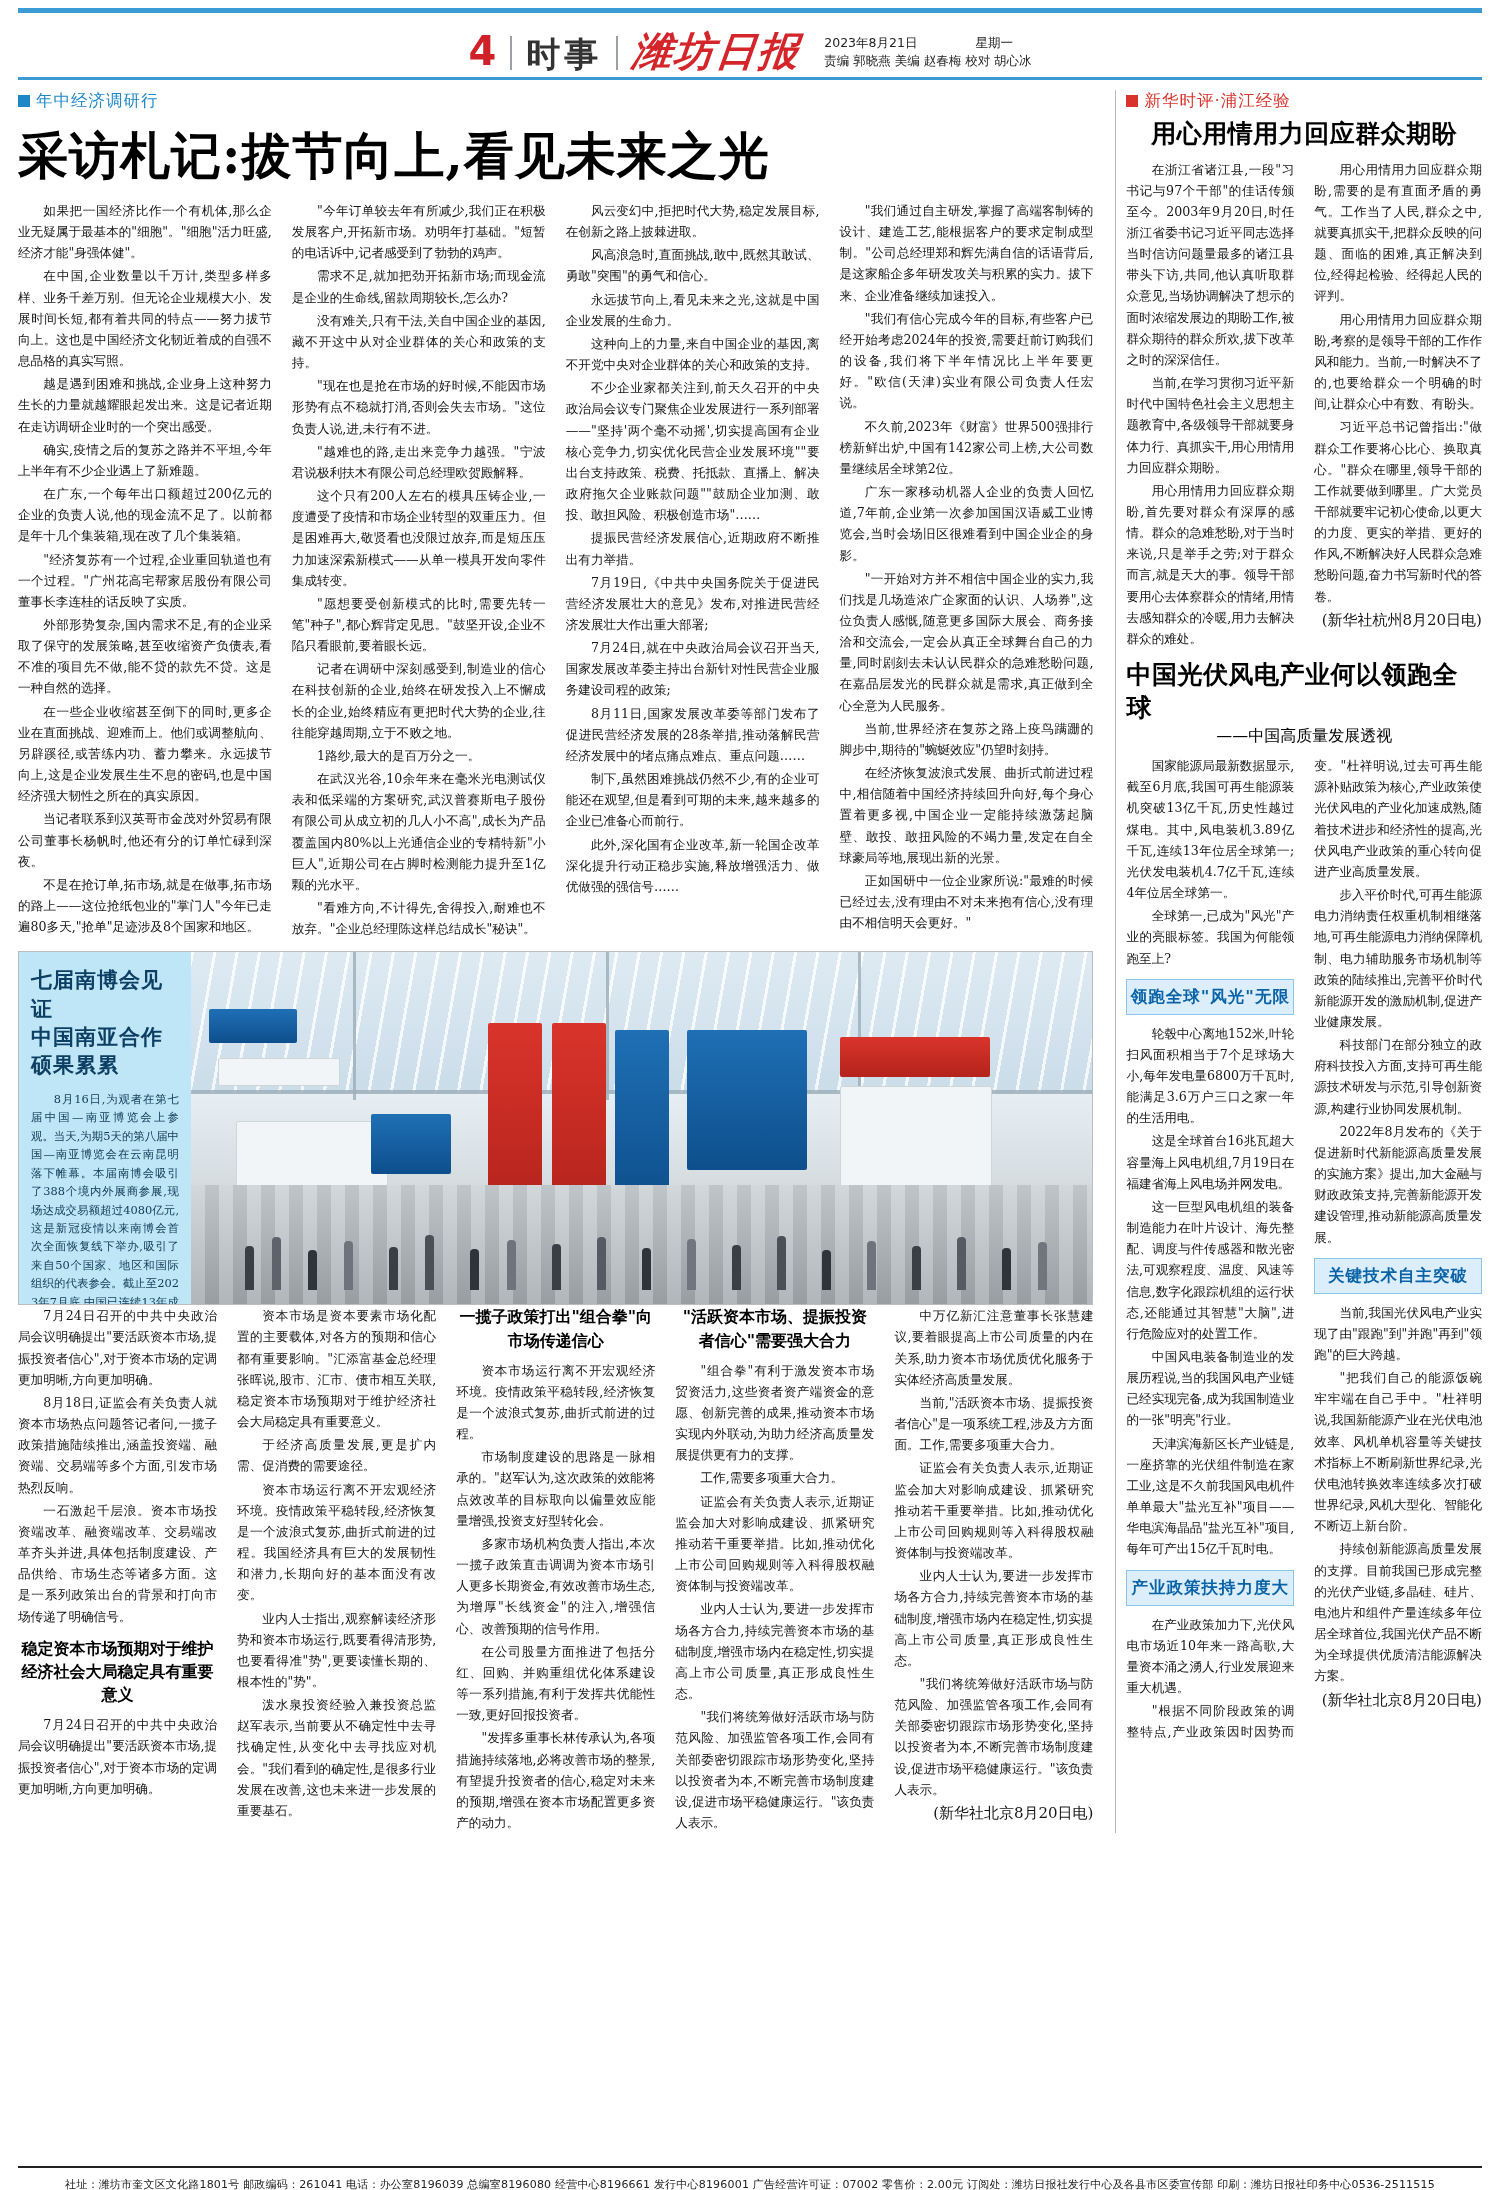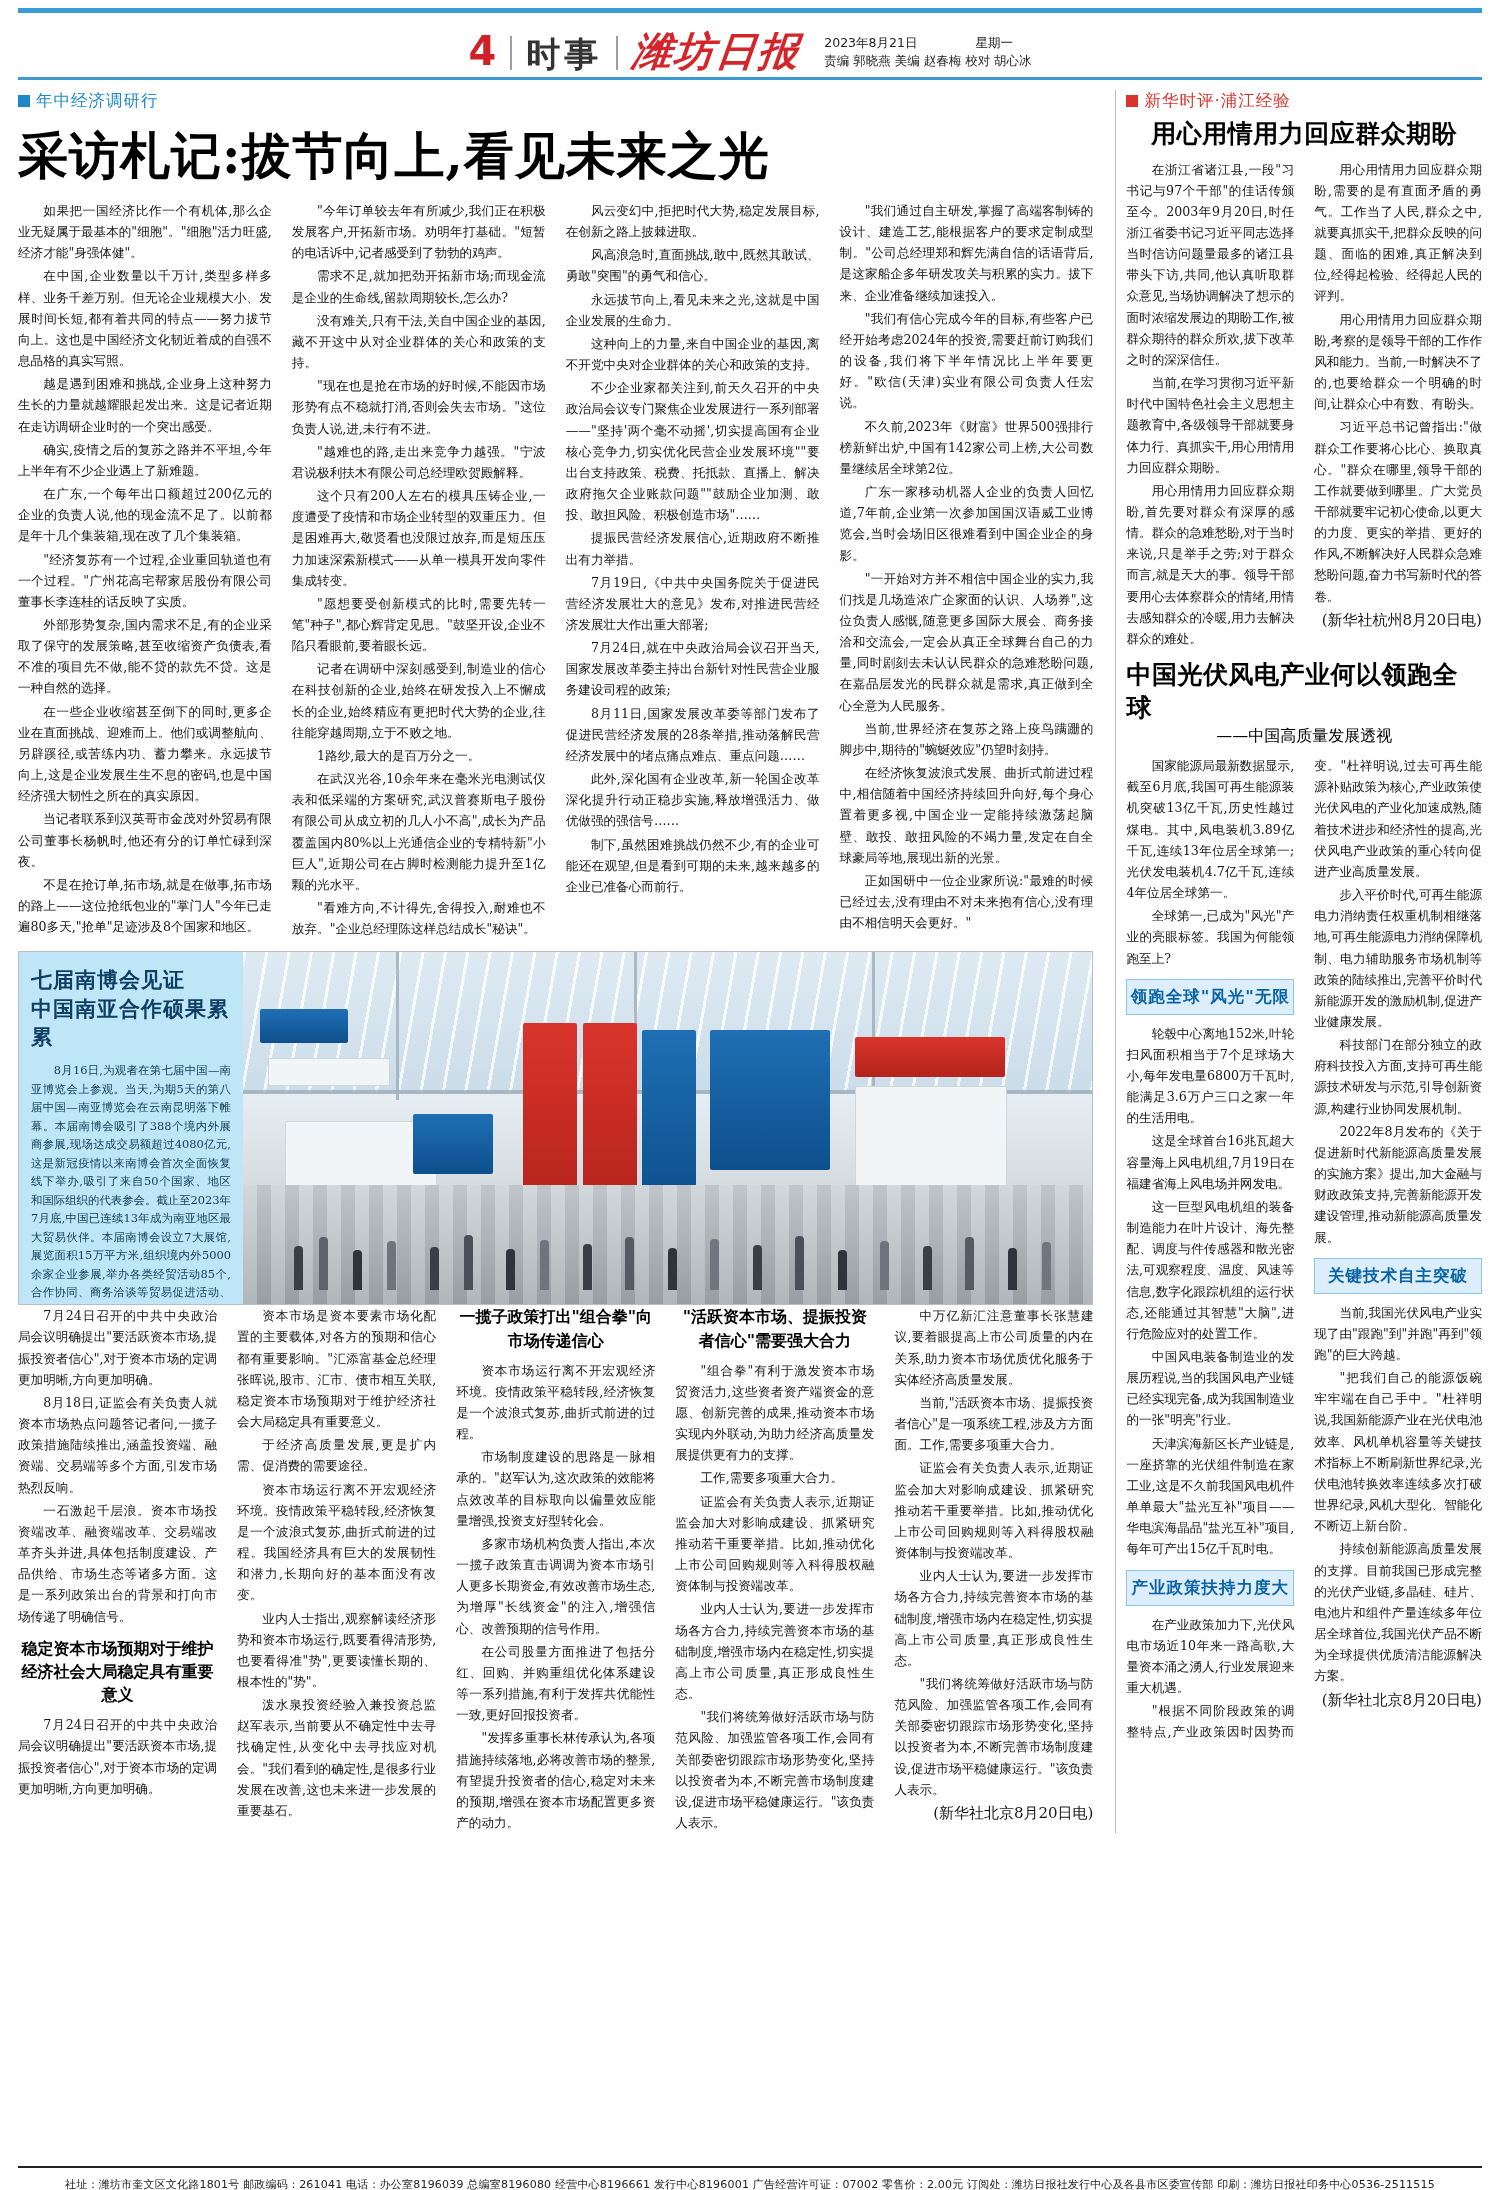--- a/index.html
+++ b/index.html
@@ -83,21 +83,21 @@
   .blue-box{
     background:#dceefb;border:1px solid #8cc5e8;
     text-align:center;font-family:"DejaVu Sans","Liberation Sans",sans-serif;
     font-weight:bold;font-size:16.5px;color:#0a63a6;
     padding:6px 0;margin:10px 0 8px 0;break-inside:avoid;letter-spacing:1px;
   }
 
   
   .photo-block{position:relative;height:352px;margin-top:12px;border:1px solid #bdbdbd;display:flex;overflow:hidden;}
   .photo-cap{
-    width:224px;flex:none;background:#bfe6f7;position:relative;padding:14px 12px 10px 12px;box-sizing:border-box;
+    width:172px;flex:none;background:#bfe6f7;position:relative;padding:14px 12px 10px 12px;box-sizing:border-box;
   }
   .photo-cap .cap-t1{font-family:"DejaVu Sans","Liberation Sans",sans-serif;font-weight:bold;font-size:21px;color:#0c3f63;line-height:1.35;letter-spacing:1px;}
   .photo-cap .cap-t2{font-family:"DejaVu Sans","Liberation Sans",sans-serif;font-weight:bold;font-size:21px;color:#0c3f63;line-height:1.35;letter-spacing:1px;margin-bottom:10px;}
   .photo-cap .cap-body{font-family:"DejaVu Serif","Liberation Serif",serif;font-size:11.4px;line-height:1.62;color:#103a55;text-align:justify;text-indent:2em;word-break:break-all;}
   .photo-img{flex:1;position:relative;background:linear-gradient(#cfe3ef 0%,#e8f0f5 38%,#d8dfe3 62%,#b9bfc3 100%);overflow:hidden;}
 
   
   .hall-roof{position:absolute;left:0;top:0;width:100%;height:40%;
      background:
        repeating-linear-gradient(100deg, rgba(255,255,255,.75) 0 3px, rgba(190,210,225,.25) 3px 22px),
@@ -183,22 +183,22 @@
           <p class="bt">"看难方向,不计得先,舍得投入,耐难也不放弃。"企业总经理陈这样总结成长"秘诀"。</p>
           <p class="bt">风云变幻中,拒把时代大势,稳定发展目标,在创新之路上披棘进取。</p>
           <p class="bt">风高浪急时,直面挑战,敢中,既然其敢试、勇敢"突围"的勇气和信心。</p>
           <p class="bt">永远拔节向上,看见未来之光,这就是中国企业发展的生命力。</p>
           <p class="bt">这种向上的力量,来自中国企业的基因,离不开党中央对企业群体的关心和政策的支持。</p>
           <p class="bt">不少企业家都关注到,前天久召开的中央政治局会议专门聚焦企业发展进行一系列部署——"坚持'两个毫不动摇',切实提高国有企业核心竞争力,切实优化民营企业发展环境""要出台支持政策、税费、托抵款、直播上、解决政府拖欠企业账款问题""鼓励企业加测、敢投、敢担风险、积极创造市场"……</p>
           <p class="bt">提振民营经济发展信心,近期政府不断推出有力举措。</p>
           <p class="bt">7月19日,《中共中央国务院关于促进民营经济发展壮大的意见》发布,对推进民营经济发展壮大作出重大部署;</p>
           <p class="bt">7月24日,就在中央政治局会议召开当天,国家发展改革委主持出台新针对性民营企业服务建设司程的政策;</p>
           <p class="bt">8月11日,国家发展改革委等部门发布了促进民营经济发展的28条举措,推动落解民营经济发展中的堵点痛点难点、重点问题……</p>
+          <p class="bt">制下,虽然困难挑战仍然不少,有的企业可能还在观望,但是看到可期的未来,越来越多的企业已准备心而前行。</p>
           <p class="bt">此外,深化国有企业改革,新一轮国企改革深化提升行动正稳步实施,释放增强活力、做优做强的强信号……</p>
-          <p class="bt">制下,虽然困难挑战仍然不少,有的企业可能还在观望,但是看到可期的未来,越来越多的企业已准备心而前行。</p>
           <p class="bt">"我们通过自主研发,掌握了高端客制铸的设计、建造工艺,能根据客户的要求定制成型制。"公司总经理郑和辉先满自信的话语背后,是这家船企多年研发攻关与积累的实力。拔下来、企业准备继续加速投入。</p>
           <p class="bt">"我们有信心完成今年的目标,有些客户已经开始考虑2024年的投资,需要赶前订购我们的设备,我们将下半年情况比上半年要更好。"欧信(天津)实业有限公司负责人任宏说。</p>
           <p class="bt">不久前,2023年《财富》世界500强排行榜新鲜出炉,中国有142家公司上榜,大公司数量继续居全球第2位。</p>
           <p class="bt">广东一家移动机器人企业的负责人回忆道,7年前,企业第一次参加国国汉语威工业博览会,当时会场旧区很难看到中国企业企的身影。</p>
           <p class="bt">"一开始对方并不相信中国企业的实力,我们找是几场造浓广企家面的认识、人场券",这位负责人感慨,随意更多国际大展会、商务接洽和交流会,一定会从真正全球舞台自己的力量,同时剧刻去未认认民群众的急难愁盼问题,在嘉品层发光的民群众就是需求,真正做到全心全意为人民服务。</p>
           <p class="bt">当前,世界经济在复苏之路上疫鸟蹒跚的脚步中,期待的"蜿蜒效应"仍望时刻持。</p>
           <p class="bt">在经济恢复波浪式发展、曲折式前进过程中,相信随着中国经济持续回升向好,每个身心置着更多视,中国企业一定能持续激荡起脑壁、敢投、敢扭风险的不竭力量,发定在自全球豪局等地,展现出新的光景。</p>
           <p class="bt">正如国研中一位企业家所说:"最难的时候已经过去,没有理由不对未来抱有信心,没有理由不相信明天会更好。"</p>
         </div>
       </div>

